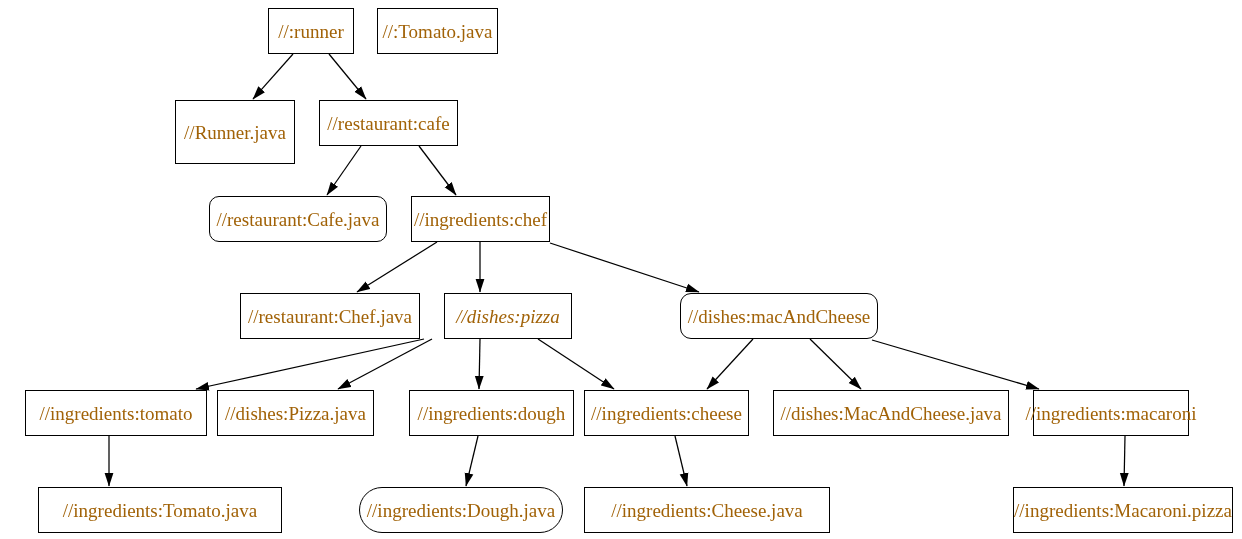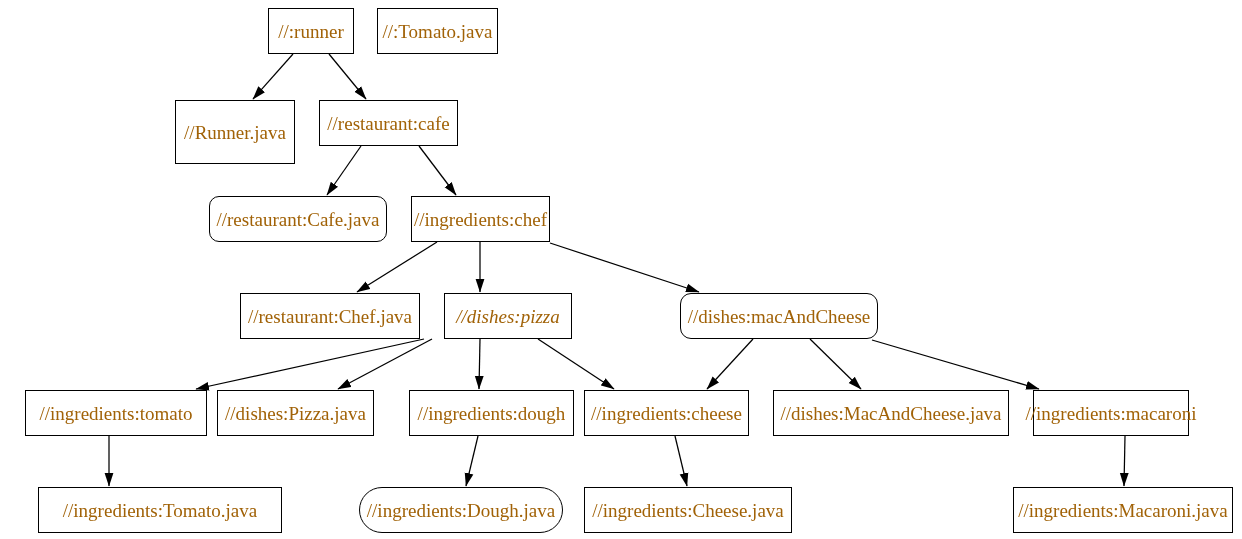--- a/index.html
+++ b/index.html
@@ -75,16 +75,16 @@
       <div class="node" style="left: 444px; top: 293px; width: 128px; height: 46px; font-style: italic;">//dishes:pizza</div>
       <div class="node" style="left: 680px; top: 293px; width: 198px; height: 46px; border-radius: 11px;">//dishes:macAndCheese</div>
       <div class="node" style="left: 25px; top: 390px; width: 182px; height: 46px;">//ingredients:tomato</div>
       <div class="node" style="left: 217px; top: 390px; width: 157px; height: 46px;">//dishes:Pizza.java</div>
       <div class="node" style="left: 409px; top: 390px; width: 165px; height: 46px;">//ingredients:dough</div>
       <div class="node" style="left: 584px; top: 390px; width: 165px; height: 46px;">//ingredients:cheese</div>
       <div class="node" style="left: 773px; top: 390px; width: 236px; height: 46px;">//dishes:MacAndCheese.java</div>
       <div class="node" style="left: 1033px; top: 390px; width: 156px; height: 46px;">//ingredients:macaroni</div>
       <div class="node" style="left: 5px; top: 487px; width: 244px; height: 46px; margin-left: 33px;">//ingredients:Tomato.java</div>
       <div class="node" style="left: 359px; top: 487px; width: 204px; height: 46px; border-radius: 23px;">//ingredients:Dough.java</div>
-      <div class="node" style="left: 584px; top: 487px; width: 208px; height: 46px;">//ingredients:Cheese.java</div>
-      <div class="node" style="left: 1013px; top: 487px; width: 220px; height: 46px;">//ingredients:Macaroni.java</div>
+      <div class="node" style="left: 584px; top: 487px; width: 246px; height: 46px;">//ingredients:Cheese.java</div>
+      <div class="node" style="left: 1013px; top: 487px; width: 220px; height: 46px;">//ingredients:Macaroni.pizza</div>
     </div>
 </div>
 
 </body></html>

